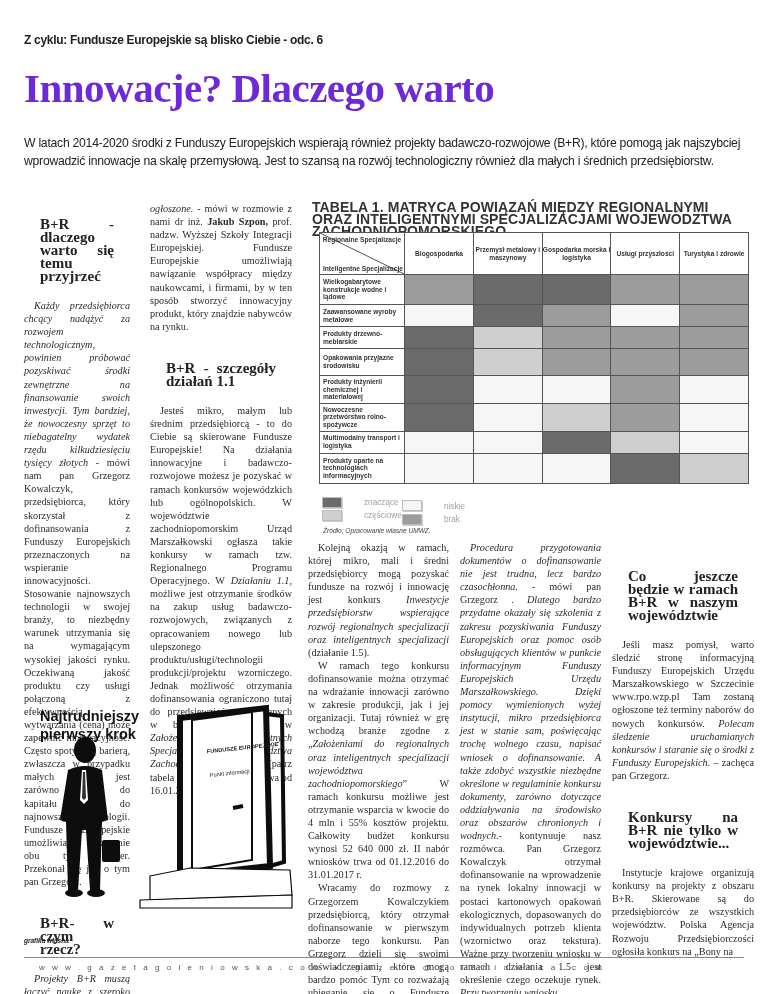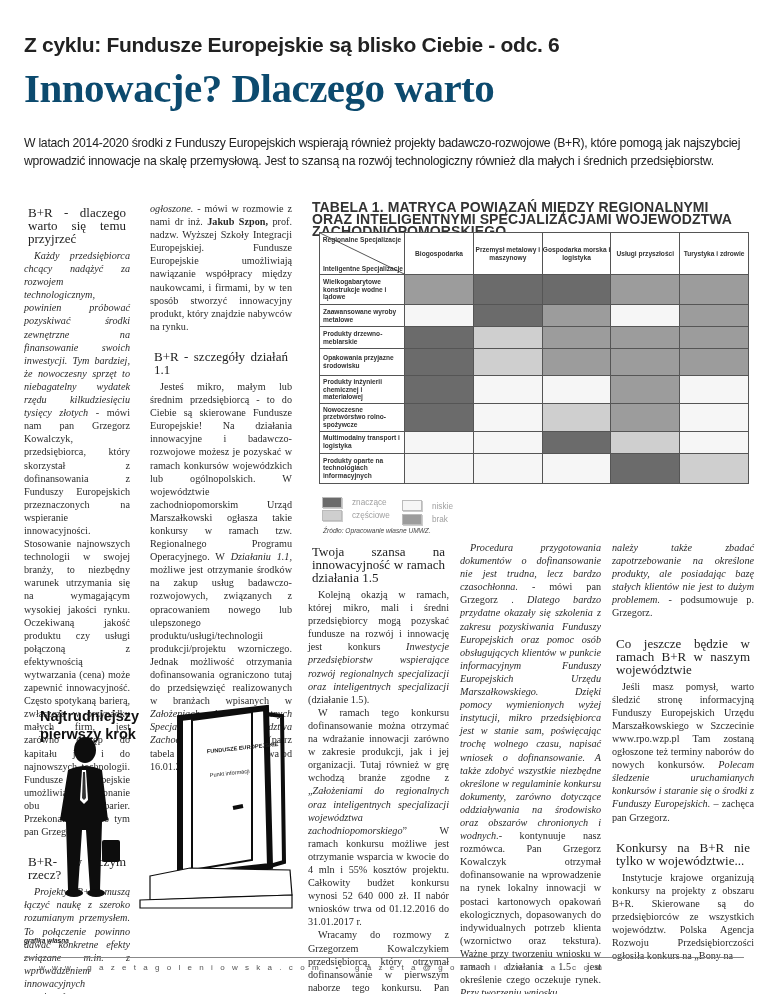--- a/index.html
+++ b/index.html
@@ -1,23 +1,23 @@
 <!DOCTYPE html>
 <html><head>
 <meta charset="utf-8">
 <style>
   html,body{margin:0;padding:0;background:#fff;}
   body{width:768px;height:994px;position:relative;overflow:hidden;color:#1a1a1a;}
-  .series{position:absolute;left:24px;top:33px;font-family:"Liberation Sans",sans-serif;font-weight:bold;font-size:21px;letter-spacing:-0.3px;color:#222;}
-  .title{position:absolute;left:24px;top:64px;font-family:"Liberation Serif",serif;font-weight:bold;font-size:41px;letter-spacing:-0.5px;color:#0c4a6e;margin:0;line-height:48px;}
+  .series{position:absolute;left:24px;top:33px;font-family:"Liberation Sans",sans-serif;font-weight:bold;font-size:12px;letter-spacing:-0.3px;color:#222;}
+  .title{position:absolute;left:24px;top:64px;font-family:"Liberation Serif",serif;font-weight:bold;font-size:41px;letter-spacing:-0.5px;color:#6d28d9;margin:0;line-height:48px;}
   .lead{position:absolute;left:24px;top:134px;width:720px;font-family:"Liberation Sans",sans-serif;font-weight:normal;font-size:12.2px;line-height:18px;letter-spacing:-0.25px;color:#222;}
   .col{position:absolute;font-family:"Liberation Serif",serif;font-size:10.2px;line-height:13.1px;text-align:justify;color:#2a2a2a;}
   .col p{margin:0;text-indent:10px;}
   .col p.noind{text-indent:0;}
-  .col h3{margin:4px;font-size:13px;line-height:13px;font-weight:normal;text-indent:0;color:#222;}
+  .col h3{margin:16px;font-size:15px;line-height:13px;font-weight:bold;text-indent:0;color:#222;}
   .col .gap{height:13px;}
   i{font-style:italic;}
   b{font-weight:bold;}
   .c1{left:24px;top:202px;width:106px;}
   .c2{left:150px;top:202px;width:142px;}
   .c3{left:308px;top:541px;width:141px;}
   .c4{left:460px;top:541px;width:141px;}
   .c5{left:612px;top:541px;width:142px;}
 
   .tbl-caption{position:absolute;left:312px;top:201px;width:440px;font-family:"Liberation Sans",sans-serif;font-weight:bold;font-size:14px;line-height:12px;color:#333;letter-spacing:0.1px;}
@@ -29,21 +29,21 @@
   .corner .tr{position:absolute;right:3px;top:3px;text-align:right;line-height:7.5px;}
   .corner .bl{position:absolute;left:3px;bottom:2px;line-height:7.5px;}
   table.matrix td.rowh{padding:2px 3px;line-height:7.6px;background:#fff;vertical-align:middle;}
   td.cell{width:66px;}
   .lv-znaczace{background:#6b6b6b;}
   .lv-czesciowe{background:#cfcfcf;}
   .lv-niskie{background:#f6f6f6;}
   .lv-brak{background:#9c9c9c;}
 
   .legend{position:absolute;left:322px;top:497px;font-family:"Liberation Sans",sans-serif;font-size:8.2px;color:#a0a0a0;}
-  .leg-item{position:absolute;display:flex;align-items:center;gap:10px;white-space:nowrap;}
+  .leg-item{position:absolute;display:flex;align-items:center;gap:22px;white-space:nowrap;}
   .sw{width:18px;height:9px;border:1px solid #bbb;box-shadow:1px 1px 0 #ccc;}
   .source{position:absolute;left:323px;top:527px;font-family:"Liberation Sans",sans-serif;font-style:italic;font-size:6.6px;color:#444;}
 
   .art{position:absolute;left:30px;top:690px;width:270px;height:220px;}
   .art-title{position:absolute;left:40px;top:707px;font-family:"Liberation Sans",sans-serif;font-weight:bold;font-size:14.5px;line-height:18px;color:#111;}
   .credit{position:absolute;left:24px;top:937px;font-family:"Liberation Sans",sans-serif;font-weight:bold;font-style:italic;font-size:6.5px;color:#222;}
 
   .footer-line{position:absolute;left:24px;right:24px;top:957px;height:1px;background:#888;}
   .footer{position:absolute;left:0;width:648px;top:963px;text-align:center;font-family:"Liberation Sans",sans-serif;font-size:8px;letter-spacing:7.3px;color:#555;}
 </style>
@@ -169,32 +169,30 @@
       <span>niskie</span>
     </div>
   <div class="leg-item" style="left:80px;top:17px;text-align:right;">
       <span class="sw" style="background: rgb(156, 156, 156);"></span>
       <span>brak</span>
     </div>
 </div>
 <div class="source">Źródło: Opracowanie własne UMWZ.</div>
 
 <div class="col c3">
-  <h3>Twoja szansa na innowacyjność w ramach działania 1.5</h3>
   <p><span>Kolejną okazją w ramach, której mikro, mali i średni przedsiębiorcy mogą pozyskać fundusze na rozwój i innowację jest konkurs </span><i>Inwestycje przedsiębiorstw wspierające rozwój regionalnych specjalizacji oraz inteligentnych specjalizacji</i><span> (działanie 1.5).</span></p>
   <p><span>W ramach tego konkursu dofinansowanie można otrzymać na wdrażanie innowacji zarówno w zakresie produkcji, jak i jej organizacji. Tutaj również w grę wchodzą branże zgodne z „</span><i>Założeniami do regionalnych oraz inteligentnych specjalizacji województwa zachodniopomorskiego</i><span>” W ramach konkursu możliwe jest otrzymanie wsparcia w kwocie do 4 mln i 55% kosztów projektu. Całkowity budżet konkursu wynosi 52 640 000 zł. II nabór wniosków trwa od 01.12.2016 do 31.01.2017 r.</span></p>
   <p>Wracamy do rozmowy z Grzegorzem Kowalczykiem przedsiębiorcą, który otrzymał dofinansowanie w pierwszym naborze tego konkursu. Pan Grzegorz dzieli się swoimi doświadczeniami, które mogą bardzo pomóc Tym co rozważają ubieganie się o Fundusze Europejskie:</p>
 </div>
 
 <div class="col c4">
   <p><i>Procedura przygotowania dokumentów o dofinansowanie nie jest trudna, lecz bardzo czasochłonna.</i><span> - mówi pan Grzegorz . </span><i>Dlatego bardzo przydatne okazały się szkolenia z zakresu pozyskiwania Funduszy Europejskich oraz pomoc osób obsługujących klientów w punkcie informacyjnym Funduszy Europejskich Urzędu Marszałkowskiego. Dzięki pomocy wymienionych wyżej instytucji, mikro przedsiębiorca jest w stanie sam, poświęcając trochę wolnego czasu, napisać wniosek o dofinansowanie. A także zdobyć wszystkie niezbędne określone w regulaminie konkursu dokumenty, zarówno dotyczące oddziaływania na środowisko oraz obszarów chronionych i wodnych.</i><span>- kontynuuje nasz rozmówca. Pan Grzegorz Kowalczyk otrzymał dofinansowanie na wprowadzenie na rynek lokalny innowacji w postaci kartonowych opakowań ekologicznych, dopasowanych do indywidualnych potrzeb klienta (wzornictwo oraz tekstura). Ważne przy tworzeniu wniosku w ramach działania 1.5 jest określenie czego oczekuje rynek. </span><i>Przy tworzeniu wniosku</i></p>
 </div>
 
 <div class="col c5">
-  <p class="noind"><i>należy także zbadać zapotrzebowanie na określone produkty, ale posiadając bazę stałych klientów nie jest to dużym problemem.</i><span> - podsumowuje p. Grzegorz.</span></p>
   <div class="gap"></div>
   <h3>Co jeszcze będzie w ramach B+R w naszym województwie</h3>
   <p><span>Jeśli masz pomysł, warto śledzić stronę informacyjną Funduszy Europejskich Urzędu Marszałkowskiego w Szczecinie </span><span>www.rpo.wzp.pl</span><span>  Tam zostaną ogłoszone też terminy naborów do nowych konkursów. </span><i>Polecam śledzenie uruchamianych konkursów i staranie się o środki z Funduszy Europejskich.</i><span> – zachęca pan Grzegorz.</span></p>
   <div class="gap"></div>
   <h3>Konkursy na B+R nie tylko w województwie...</h3>
   <p>Instytucje krajowe organizują konkursy na projekty z obszaru B+R. Skierowane są do przedsiębiorców ze wszystkich województw. Polska Agencja Rozwoju Przedsiębiorczości ogłosiła konkurs na „Bony na</p>
 </div>
 
 <div class="art-title">
   <div>Najtrudniejszy</div>

